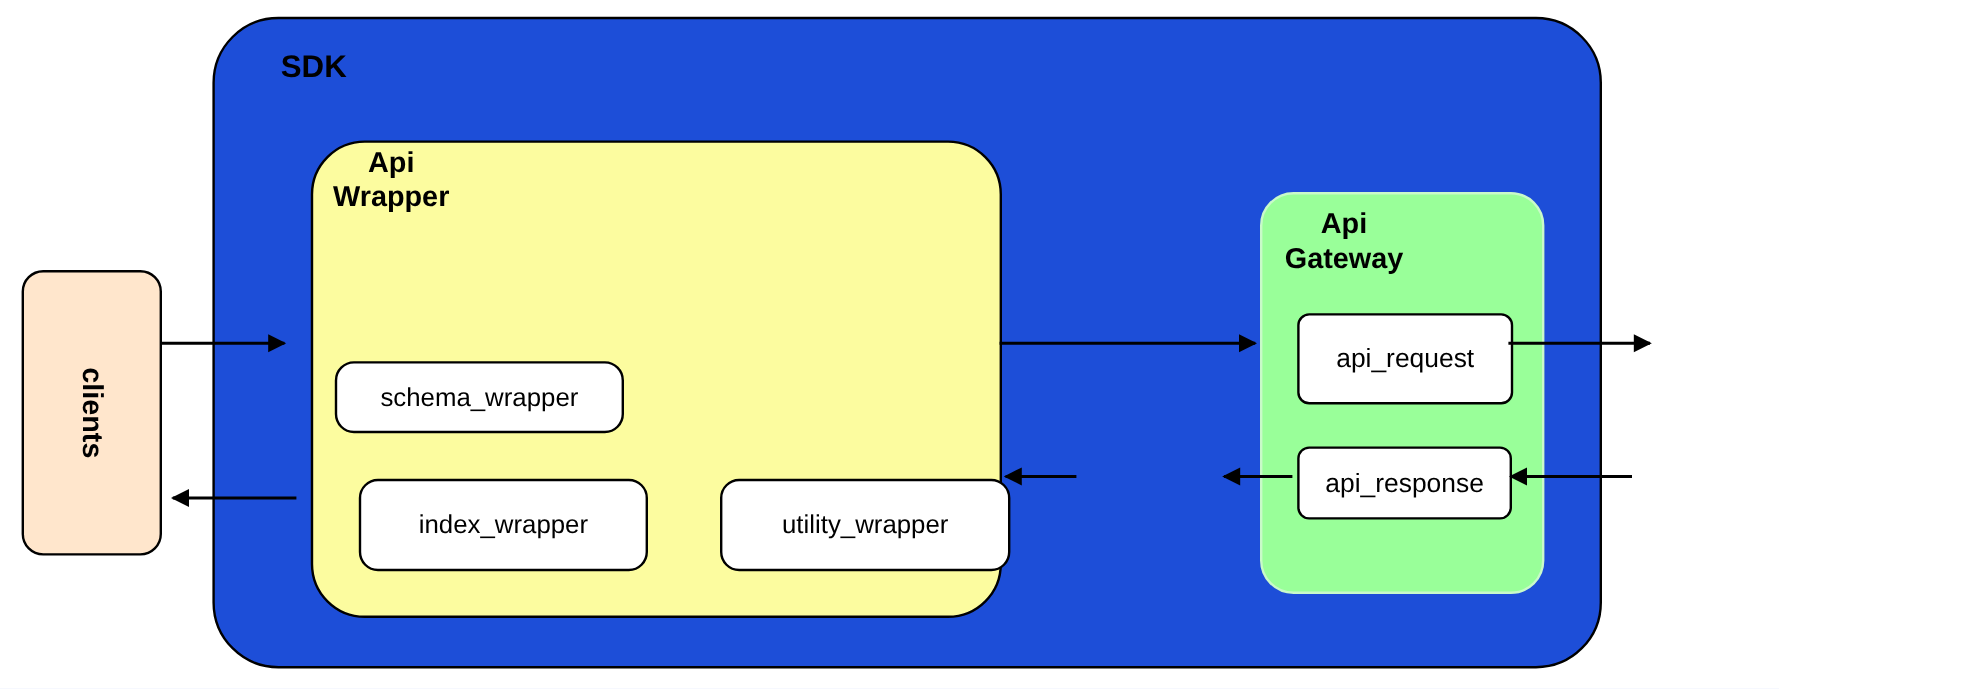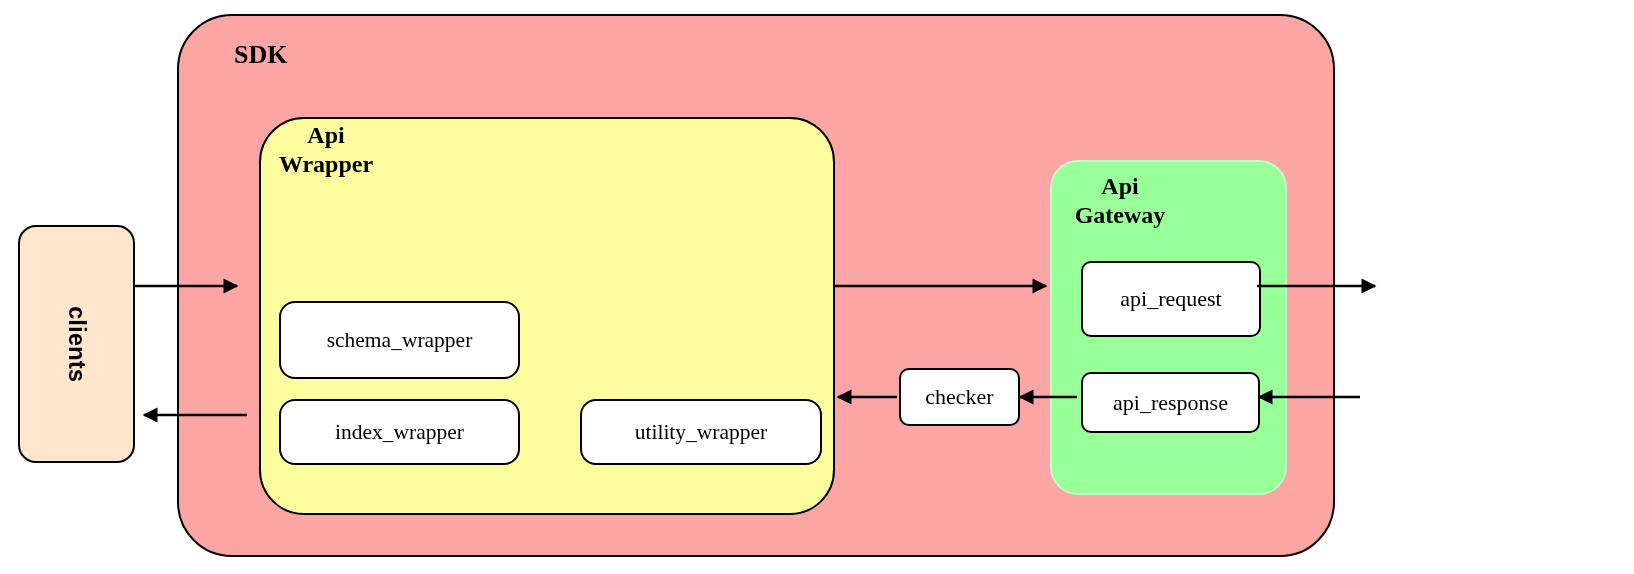--- a/index.html
+++ b/index.html
@@ -65,22 +65,22 @@
     position: absolute;
     background: #fff;
     border: 2.5px solid #000;
     display: flex; align-items: center; justify-content: center;
     font-size: 21.5px;
   }
   .module { border-radius: 16px; width: 241px; }
   .m-left  { left: 18px; }
   .m-right { left: 319px; width: 242px; }
   .row1 { top: 80px;  height: 80px; }
-  .row2 { top: 182px; height: 78px; }
-  .row3 { top: 280px; height: 66px; }
+  .row2 { top: 182px; height: 60px; }
+  .row3 { top: 280px; height: 77px; margin-left: 20px; }
 
   #checker-box { left: 720px; top: 352px; width: 121px; height: 58px; border-radius: 10px; font-size: 22px; }
   #api-request-box  { left: 29px; top: 99px;  width: 180px; height: 76px; border-radius: 10px; font-size: 22px; }
   #api-response-box { left: 29px; top: 210px; width: 179px; height: 61px; border-radius: 10px; font-size: 22px; }
 
   
   #arrows {
     position: absolute; left: 0; top: 0;
     width: 1634px; height: 574px;
     pointer-events: none;
@@ -89,40 +89,37 @@
 </style>
 </head>
 <body>
 
 <div id="canvas">
 
   <div id="clients-box" class="abs" style="background: rgb(255, 230, 204);">
     <span class="vlabel">clients</span>
   </div>
 
-  <div id="sdk-box" class="abs" style="background: #fca5a5; font-family: Liberation Serif, serif;">
+  <div id="sdk-box" class="abs" style="background: #1d4ed8;">
     <div id="sdk-label" class="abs">SDK</div>
 
     <div id="api-wrapper-box" class="abs" style="background: rgb(252, 252, 159);">
       <div id="api-wrapper-label" class="abs">Api
 Wrapper</div>
       <div class="node module m-left row2">
         <span>schema_wrapper</span>
       </div>
       <div class="node module m-left row3">
         <span>index_wrapper</span>
       </div>
       <div class="node module m-right row3">
         <span>utility_wrapper</span>
       </div>
     </div>
 
-    <div id="checker-box" class="node">
-      <span>checker</span>
-    </div>
 
     <div id="api-gateway-box" class="abs" style="background: rgb(153, 255, 153);">
       <div id="api-gateway-label" class="abs">Api
 Gateway</div>
       <div id="api-request-box" class="node">
         <span>api_request</span>
       </div>
       <div id="api-response-box" class="node">
         <span>api_response</span>
       </div>

